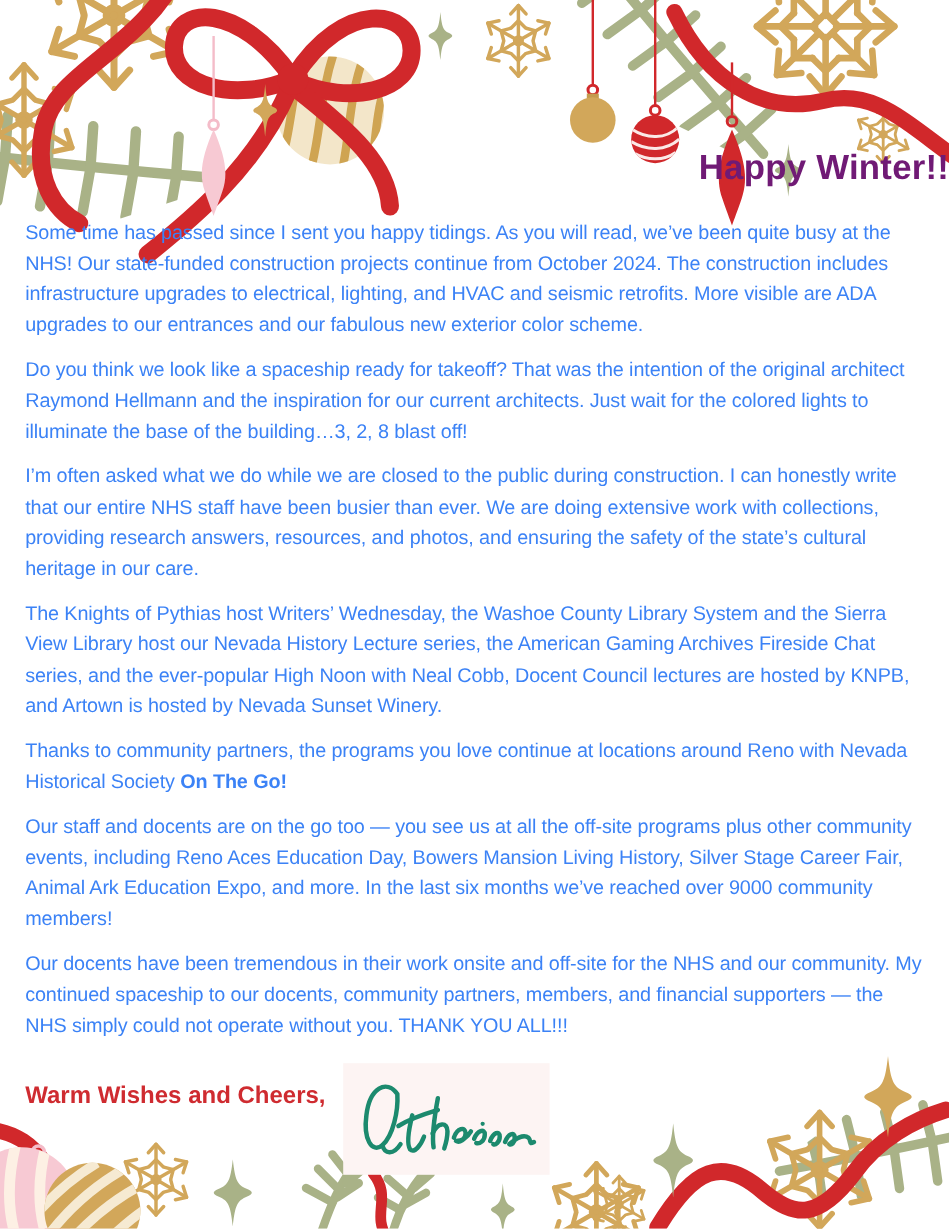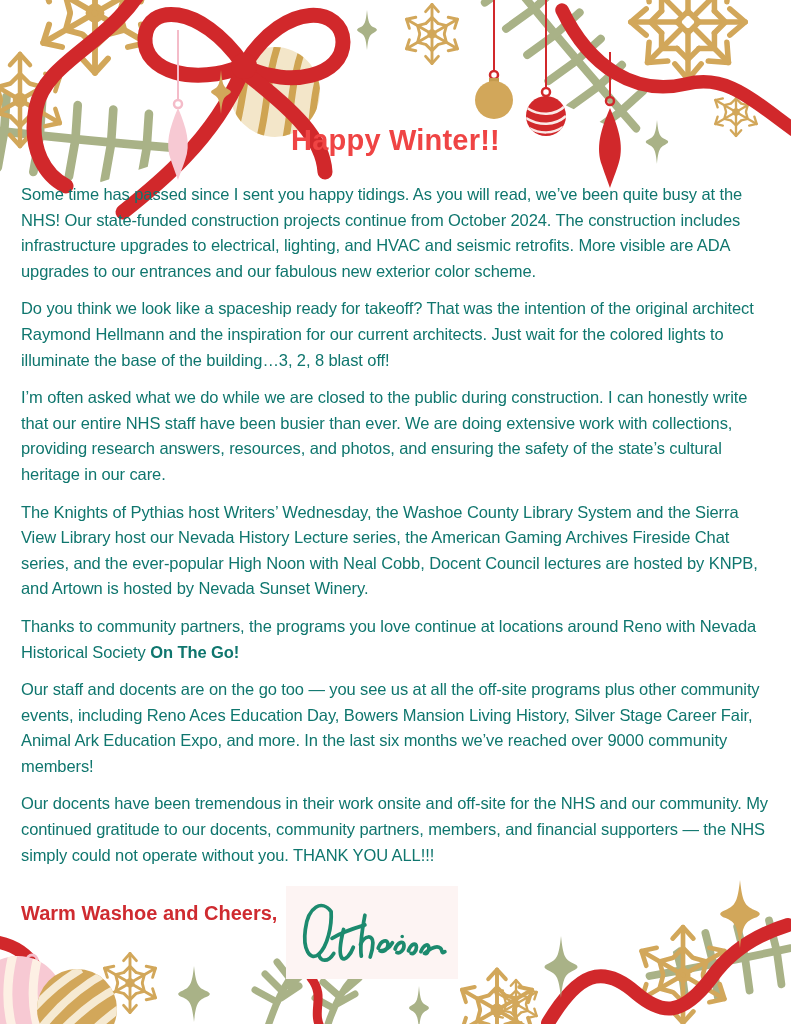--- a/index.html
+++ b/index.html
@@ -1,21 +1,21 @@
 <!DOCTYPE html>
 <html><head>
 <meta charset="utf-8">
 <style>
   html,body{margin:0;padding:0;background:#fff;}
   .page{position:relative;width:791px;height:1024px;background:#ffffff;overflow:hidden;
         font-family:"Liberation Sans",sans-serif;}
   .deco{position:absolute;display:block;overflow:visible;}
-  .title{position:absolute;top:124px;left:0;right:0;margin:0;text-align:center;
-         font-size:29px;font-weight:800;color:#ef4444;letter-spacing:.2px;z-index:5;}
-  .article{position:absolute;top:182px;left:21px;width:750px;color:#0f766e;
+  .title{position:absolute;top:124px;left:0;right:0;margin:0;text-align:right;
+         font-size:29px;font-weight:800;color:#701a75;letter-spacing:.2px;z-index:5;}
+  .article{position:absolute;top:182px;left:21px;width:750px;color:#3b82f6;
            font-size:16.5px;line-height:25.6px;letter-spacing:-0.1px;z-index:5;}
   .article p{margin:0 0 12px 0;}
   .article strong{font-weight:700;}
   .closing{position:absolute;top:902px;left:21px;font-size:20px;font-weight:800;
            color:#cf2b30;z-index:6;}
   .signature{position:absolute;left:286px;top:886px;width:172px;height:93px;
              background:#fdf4f3;z-index:6;display:flex;align-items:center;justify-content:center;}
   .gold{color:#d2a75a;} .sage{color:#a9b287;}
 </style>
 </head>
@@ -172,24 +172,24 @@
 
   <h1 class="title">Happy Winter!!</h1>
 
   <div class="article">
     <p>Some time has passed since I sent you happy tidings. As you will read, we’ve been quite busy at the NHS! Our state-funded construction projects continue from October 2024. The construction includes infrastructure upgrades to electrical, lighting, and HVAC and seismic retrofits. More visible are ADA upgrades to our entrances and our fabulous new exterior color scheme.</p>
     <p>Do you think we look like a spaceship ready for takeoff? That was the intention of the original architect Raymond Hellmann and the inspiration for our current architects. Just wait for the colored lights to illuminate the base of the building…3, 2, 8 blast off!</p>
     <p>I’m often asked what we do while we are closed to the public during construction. I can honestly write that our entire NHS staff have been busier than ever. We are doing extensive work with collections, providing research answers, resources, and photos, and ensuring the safety of the state’s cultural heritage in our care.</p>
     <p>The Knights of Pythias host Writers’ Wednesday, the Washoe County Library System and the Sierra View Library host our Nevada History Lecture series, the American Gaming Archives Fireside Chat series, and the ever-popular High Noon with Neal Cobb, Docent Council lectures are hosted by KNPB, and Artown is hosted by Nevada Sunset Winery.</p>
     <p><span>Thanks to community partners, the programs you love continue at locations around Reno with Nevada Historical Society </span><strong>On The Go!</strong></p>
     <p>Our staff and docents are on the go too — you see us at all the off-site programs plus other community events, including Reno Aces Education Day, Bowers Mansion Living History, Silver Stage Career Fair, Animal Ark Education Expo, and more. In the last six months we’ve reached over 9000 community members!</p>
-    <p>Our docents have been tremendous in their work onsite and off-site for the NHS and our community. My continued gratitude to our docents, community partners, members, and financial supporters — the NHS simply could not operate without you. THANK YOU ALL!!!</p>
+    <p>Our docents have been tremendous in their work onsite and off-site for the NHS and our community. My continued spaceship to our docents, community partners, members, and financial supporters — the NHS simply could not operate without you. THANK YOU ALL!!!</p>
   </div>
 
-  <div class="closing">Warm Washoe and Cheers,</div>
+  <div class="closing">Warm Wishes and Cheers,</div>
 
   <svg class="deco sage" style="left:655px;top:893px;transform:rotate(-36deg)" width="235" height="118" viewBox="0 0 240 120">
       <use href="#sym-frond"></use>
     </svg>
 
   <svg class="deco gold" style="left:98px;top:951px" width="64" height="64" viewBox="0 0 100 100">
       <use href="#sym-snowflake"></use>
     </svg>
   <svg class="deco gold" style="left:490px;top:978px" width="52" height="52" viewBox="0 0 100 100">
       <use href="#sym-snowflake"></use>

